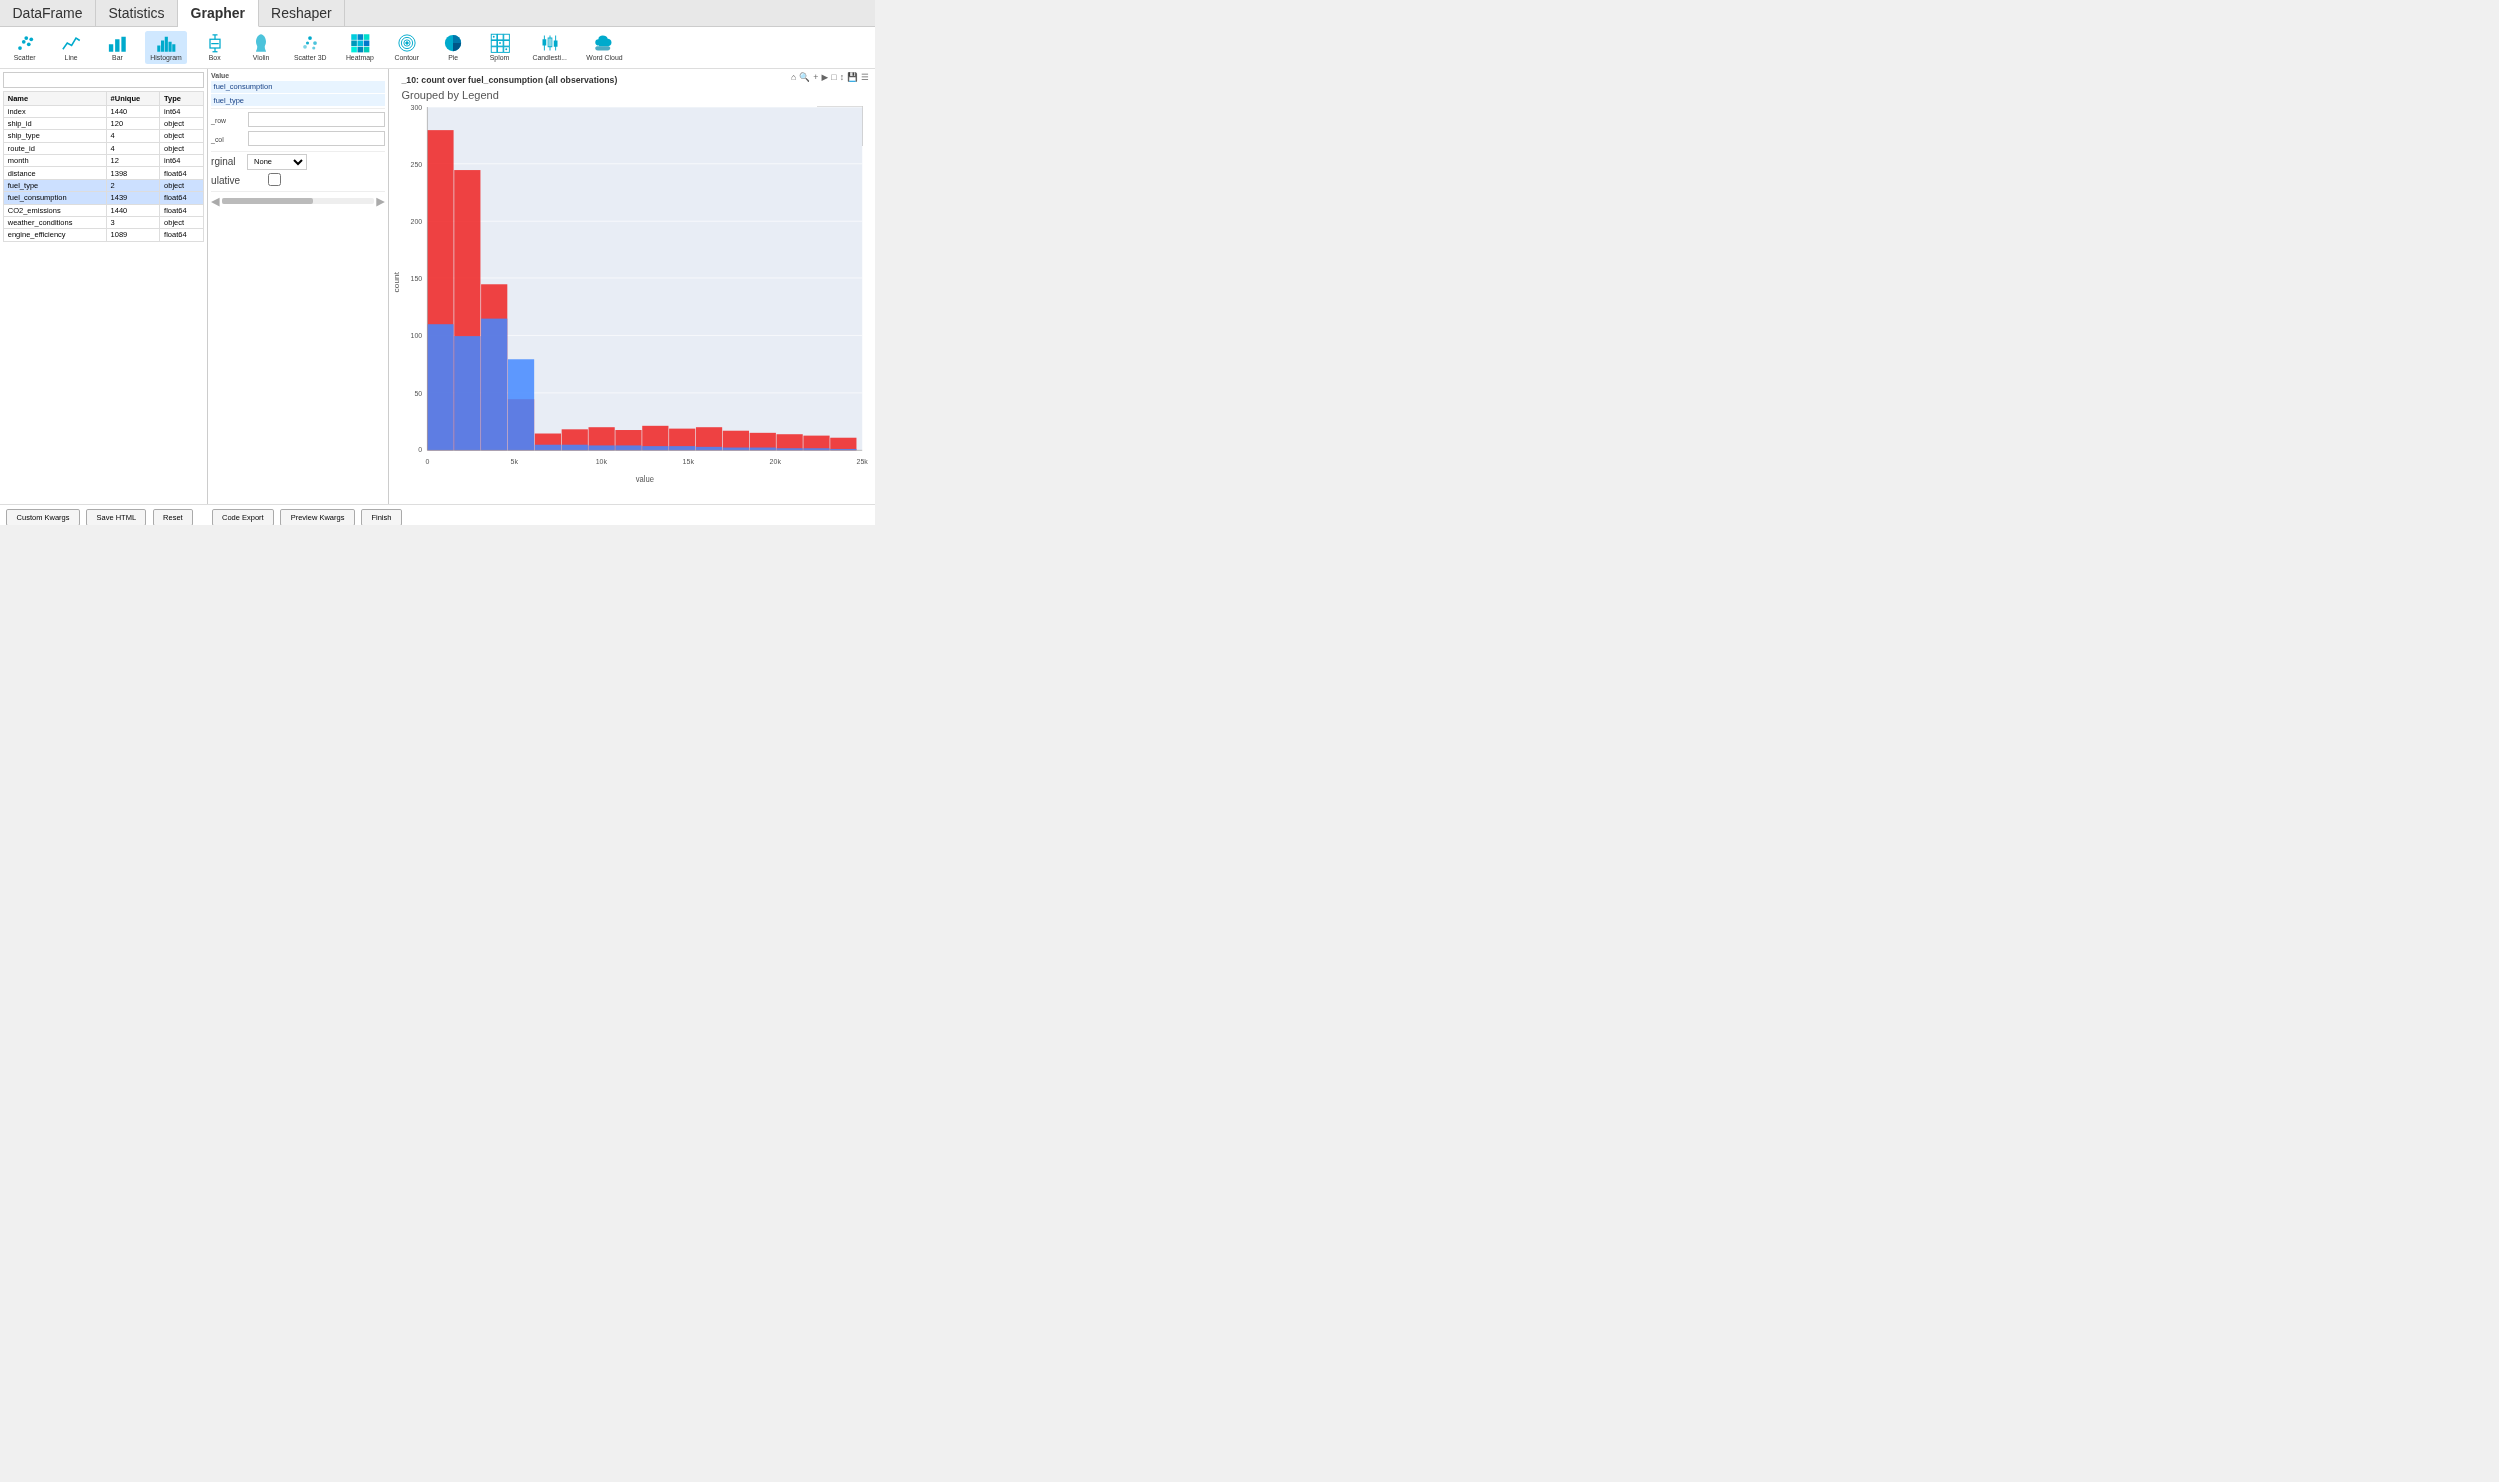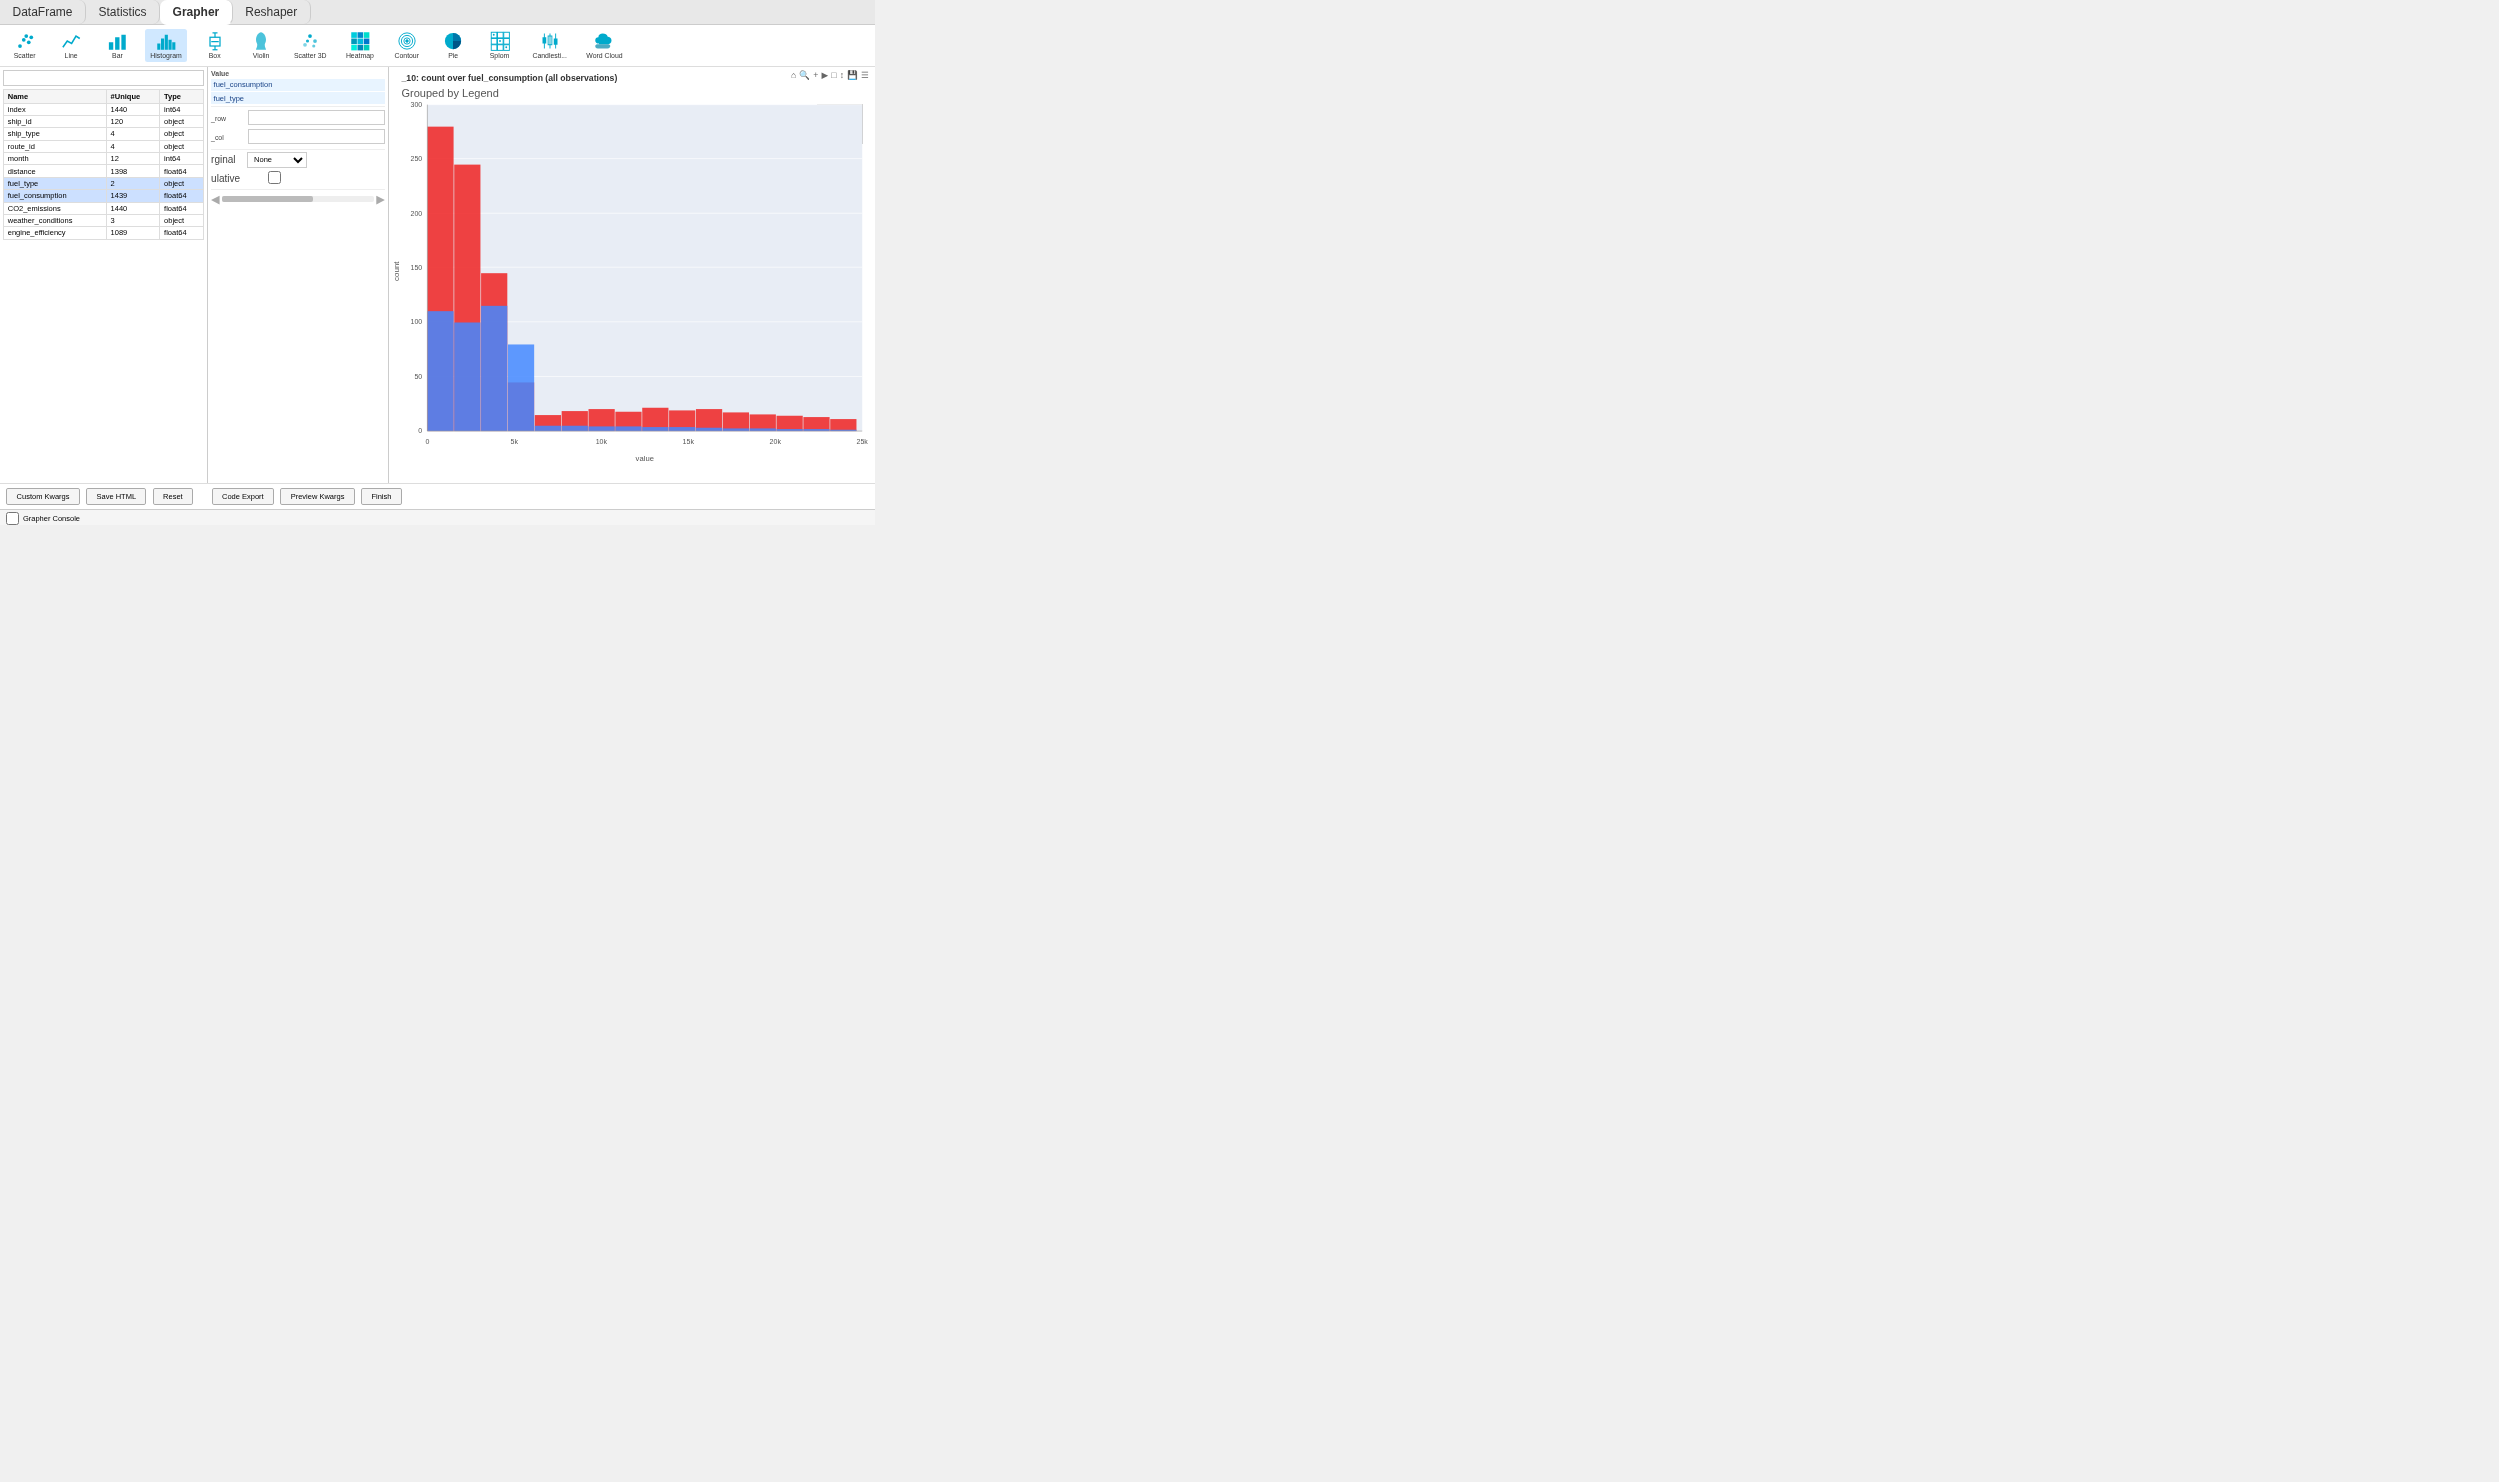--- a/index.html
+++ b/index.html
@@ -1,20 +1,20 @@
 <!DOCTYPE html>
 <html style="font-size:10px"><head>
   <meta charset="utf-8">
   <style>
     * { box-sizing: border-box; margin: 0; padding: 0; }
     body { font-family: Arial, sans-serif; font-size: 8.1px; background: #f0f0f0; width: 875px; height: 525px; overflow: hidden; }
 
     
     .tab-bar { display: flex; background: #e8e8e8; border-bottom: 1.2px solid #ccc; }
-    .tab { padding: 5px 12.5px; cursor: pointer; border-right: 0.6px solid #ccc; font-size: 12px; color: #333; border-radius: 7px; }
+    .tab { padding: 5px 12.5px; cursor: pointer; border-right: 0.6px solid #ccc; font-size: 14px; color: #333; }
     .tab.active { background: white; border-bottom: 1.2px solid white; margin-bottom: -1.2px; font-weight: bold; }
 
     
     .main-container { display: flex; flex-direction: column; height: calc(525px - 22.5px); }
 
     
     .toolbar { display: flex; align-items: center; padding: 3.7px 6.2px; background: white; border-bottom: 0.6px solid #ddd; gap: 9.4px; }
     .tool-item { display: flex; flex-direction: column; align-items: center; cursor: pointer; padding: 2.5px 5px; border-radius: 2.5px; min-width: 37px; }
     .tool-item.active { background: #d0e8ff; }
     .tool-item .label { font-size: 6.9px; color: #333; margin-top: 1.2px; }
@@ -468,18 +468,14 @@
   <div class="bottom-bar">
     <button class="bottom-btn">Custom Kwargs</button>
     <button class="bottom-btn">Save HTML</button>
     <button class="bottom-btn">Reset</button>
     <div style="margin-left:6.2px;"></div>
     <button class="bottom-btn">Code Export</button>
     <button class="bottom-btn">Preview Kwargs</button>
     <button class="bottom-btn">Finish</button>
   </div>
 
-  <div class="console-bar">
-    <input type="checkbox" style="">
-    <span>Grapher Console</span>
-  </div>
 </div>
 
 
 </body></html>

